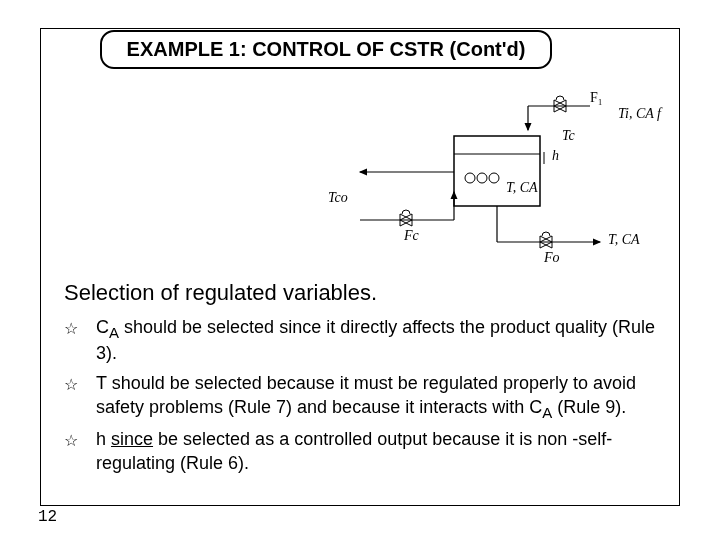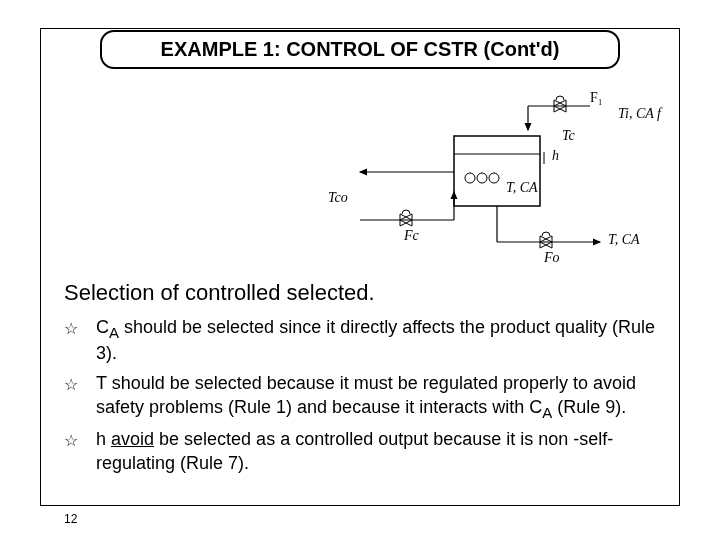--- a/index.html
+++ b/index.html
@@ -16,21 +16,21 @@
     left: 40px;
     top: 28px;
     width: 640px;
     height: 478px;
     border: 1px solid #000;
   }
   .title-box {
     position: absolute;
     left: 100px;
     top: 30px;
-    width: 520px;
+    width: 452px;
     border: 2px solid #000;
     border-radius: 14px;
     padding: 6px 16px;
     text-align: center;
     font-weight: bold;
     font-size: 20px;
     background: #fff;
   }
   .diagram {
     position: absolute;
@@ -66,24 +66,24 @@
     font-size: 16px;
   }
   .underline { text-decoration: underline; }
   .italic { }
   .serif-label {
     font-family: "Times New Roman", Times, serif;
     font-size: 14px;
   }
   .page-num {
     position: absolute;
-    left: 64px;
+    left: 38px;
     bottom: 14px;
-    font-family: Liberation Sans, sans-serif;
-    font-size: 12px;
+    font-family: Liberation Mono, monospace;
+    font-size: 16px;
   }
 </style>
 </head>
 <body>
 
 <div class="slide-frame"></div>
 
 <div class="title-box">EXAMPLE 1: CONTROL OF CSTR (Cont'd)</div>
 
 <svg class="diagram" viewBox="0 0 370 180">
@@ -130,30 +130,30 @@
 
   <line x1="197" y1="114" x2="197" y2="150" stroke="#000" stroke-width="1.2"></line>
   <line x1="197" y1="150" x2="300" y2="150" stroke="#000" stroke-width="1.2" marker-end="url(#arr)"></line>
   <polygon points="240,144 252,150 240,156" fill="none" stroke="#000"></polygon>
   <polygon points="252,144 240,150 252,156" fill="none" stroke="#000"></polygon>
   <path d="M242,144 A4 4 0 0 1 250,144" fill="none" stroke="#000"></path>
   <text x="244" y="170" class="serif-label" font-style="italic">Fo</text>
   <text x="308" y="152" class="serif-label" font-style="italic">T, CA</text>
 </svg>
 
-<div class="heading">Selection of controlled selected.</div>
+<div class="heading">Selection of regulated variables.</div>
 
 <ul class="bullets">
   <li>
     <span class="star">☆</span>
     <span class="italic"><span>C</span><sub>A</sub></span><span> should be selected since it directly affects the product quality (Rule 3).</span>
   </li>
   <li>
     <span class="star">☆</span>
-    <span class="italic">T </span><span> should be selected because it must be regulated properly to avoid safety problems (Rule 1) and because it interacts with </span><span class="italic"><span>C</span><sub>A</sub></span><span> (Rule 9).</span>
+    <span class="italic">T </span><span> should be selected because it must be regulated properly to avoid safety problems (Rule 7) and because it interacts with </span><span class="italic"><span>C</span><sub>A</sub></span><span> (Rule 9).</span>
   </li>
   <li>
     <span class="star">☆</span>
-    <span class="italic">h </span><span class="underline">avoid</span><span> be selected as a controlled output because it is non -self-regulating (Rule 7).</span>
+    <span class="italic">h </span><span class="underline">since</span><span> be selected as a controlled output because it is non -self-regulating (Rule 6).</span>
   </li>
 </ul>
 
 <div class="page-num">12</div>
 
 </body></html>

